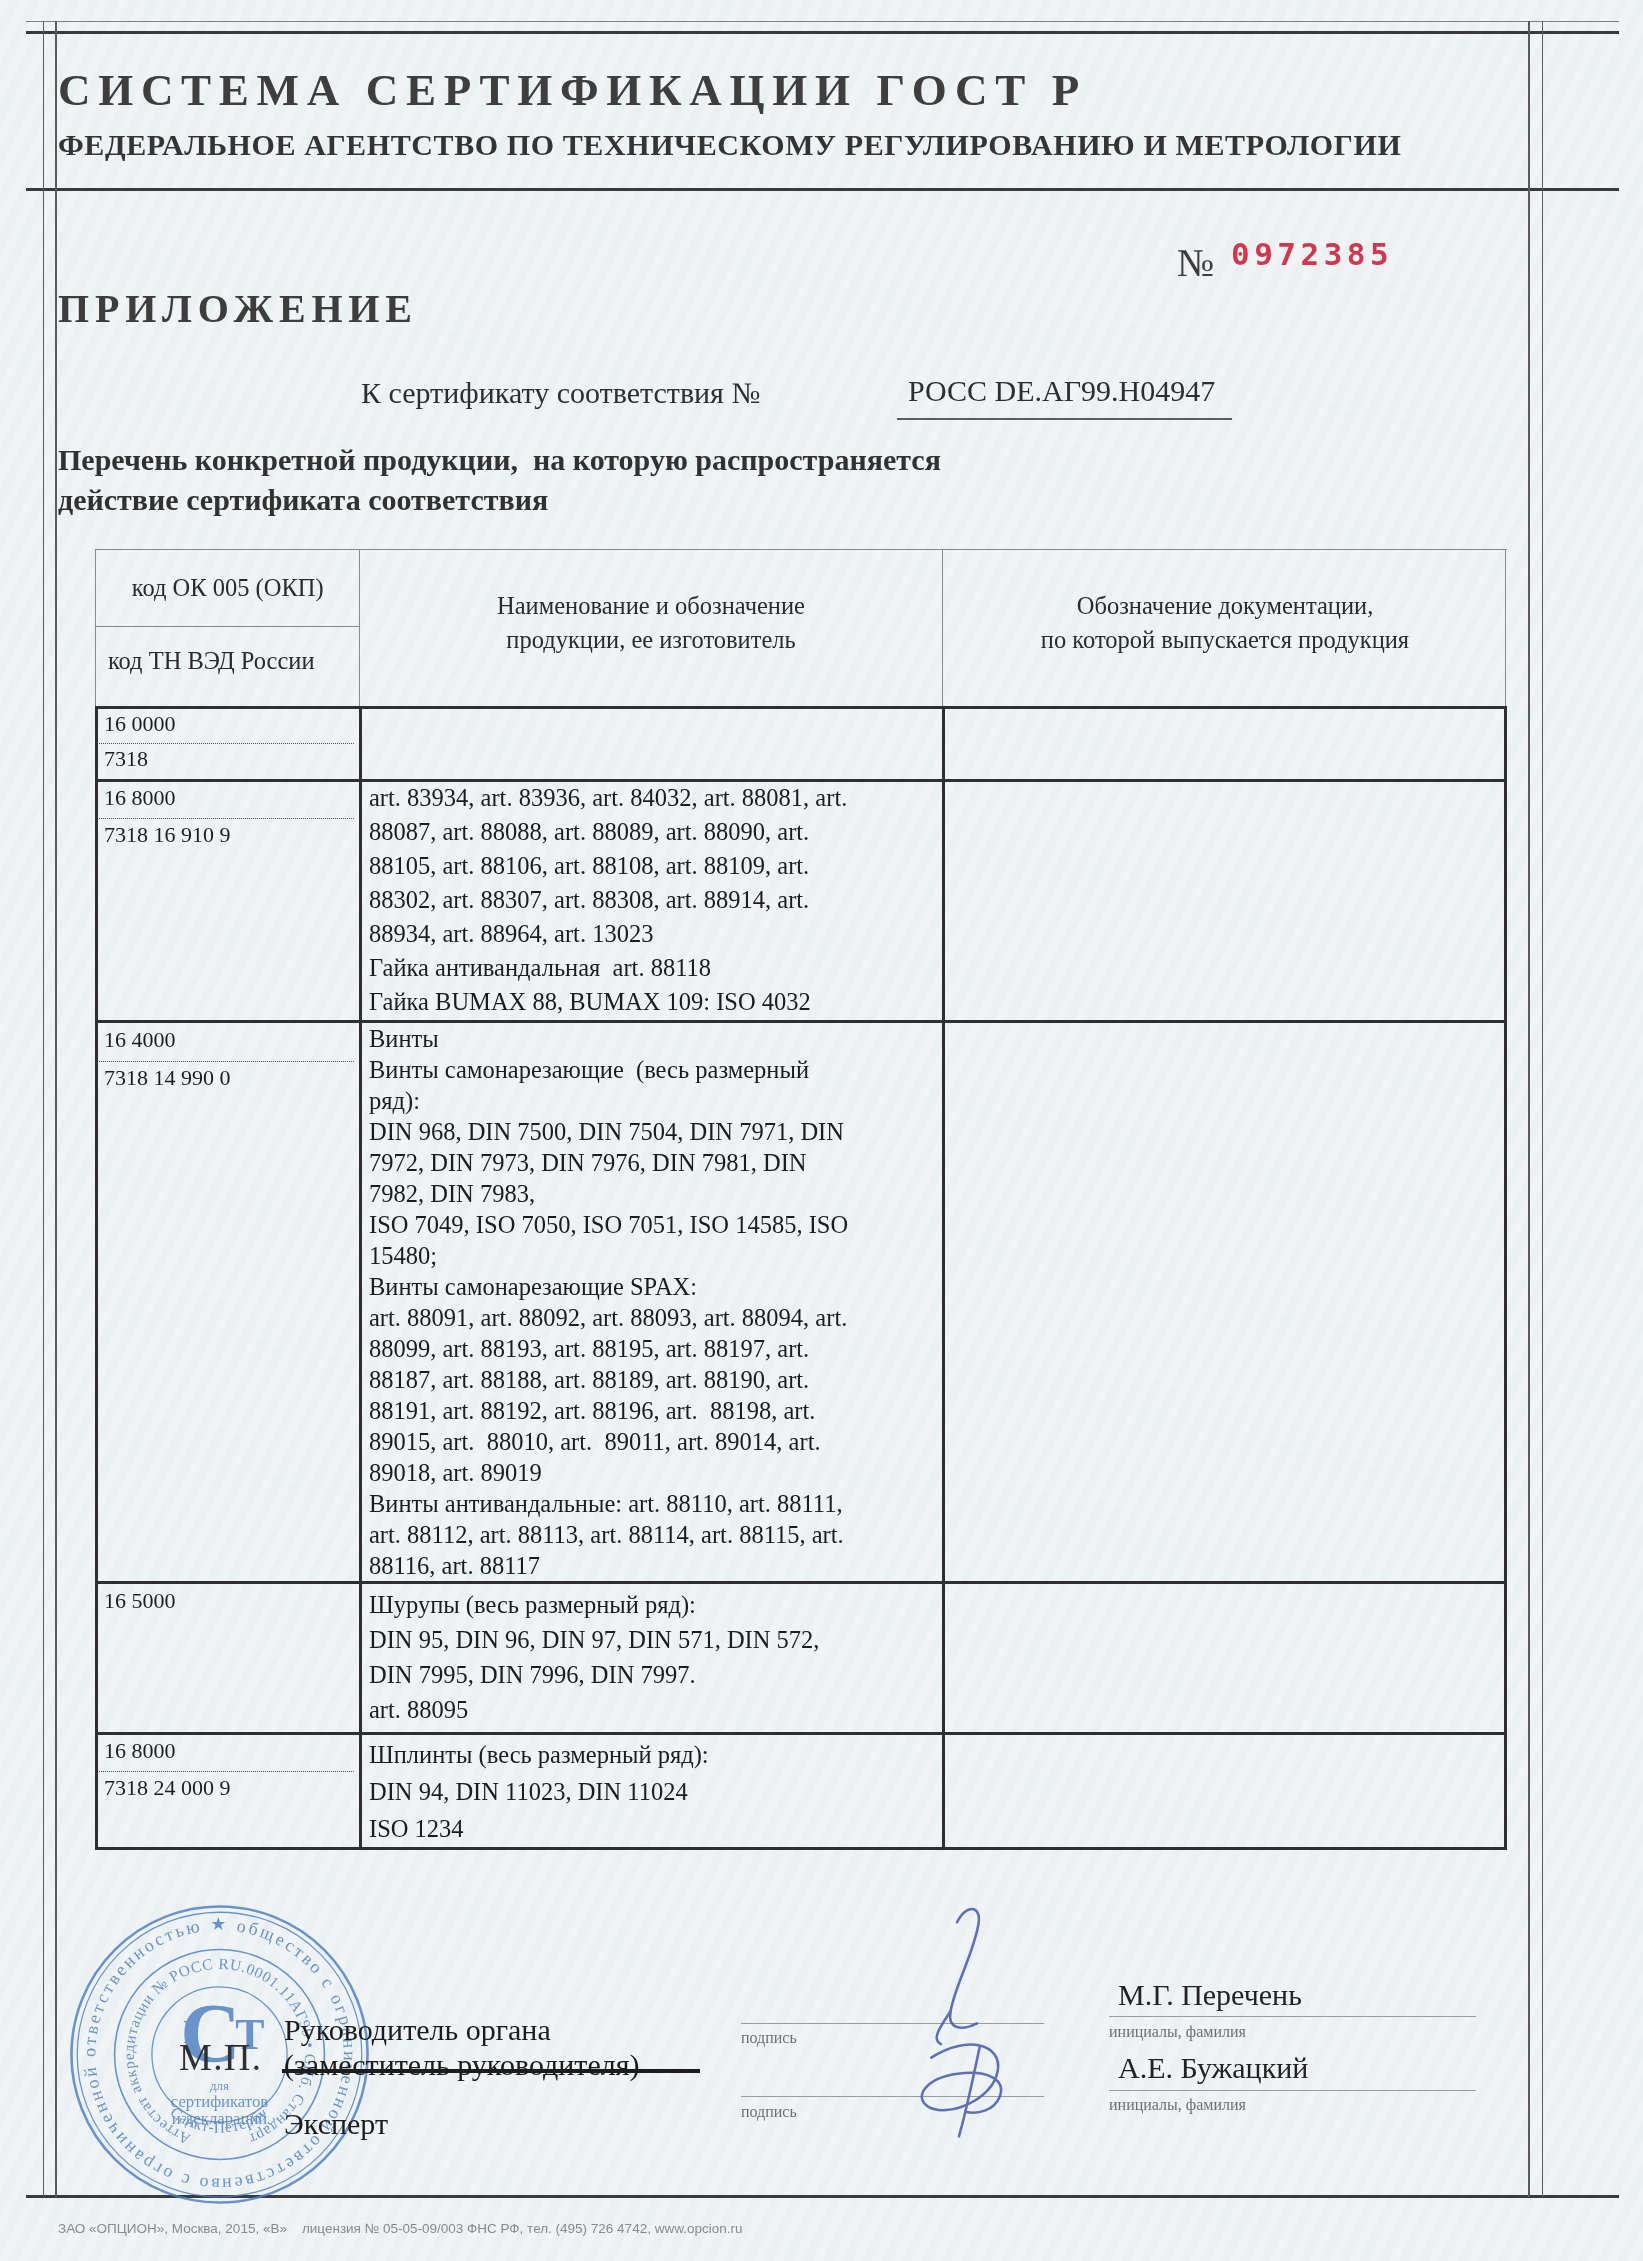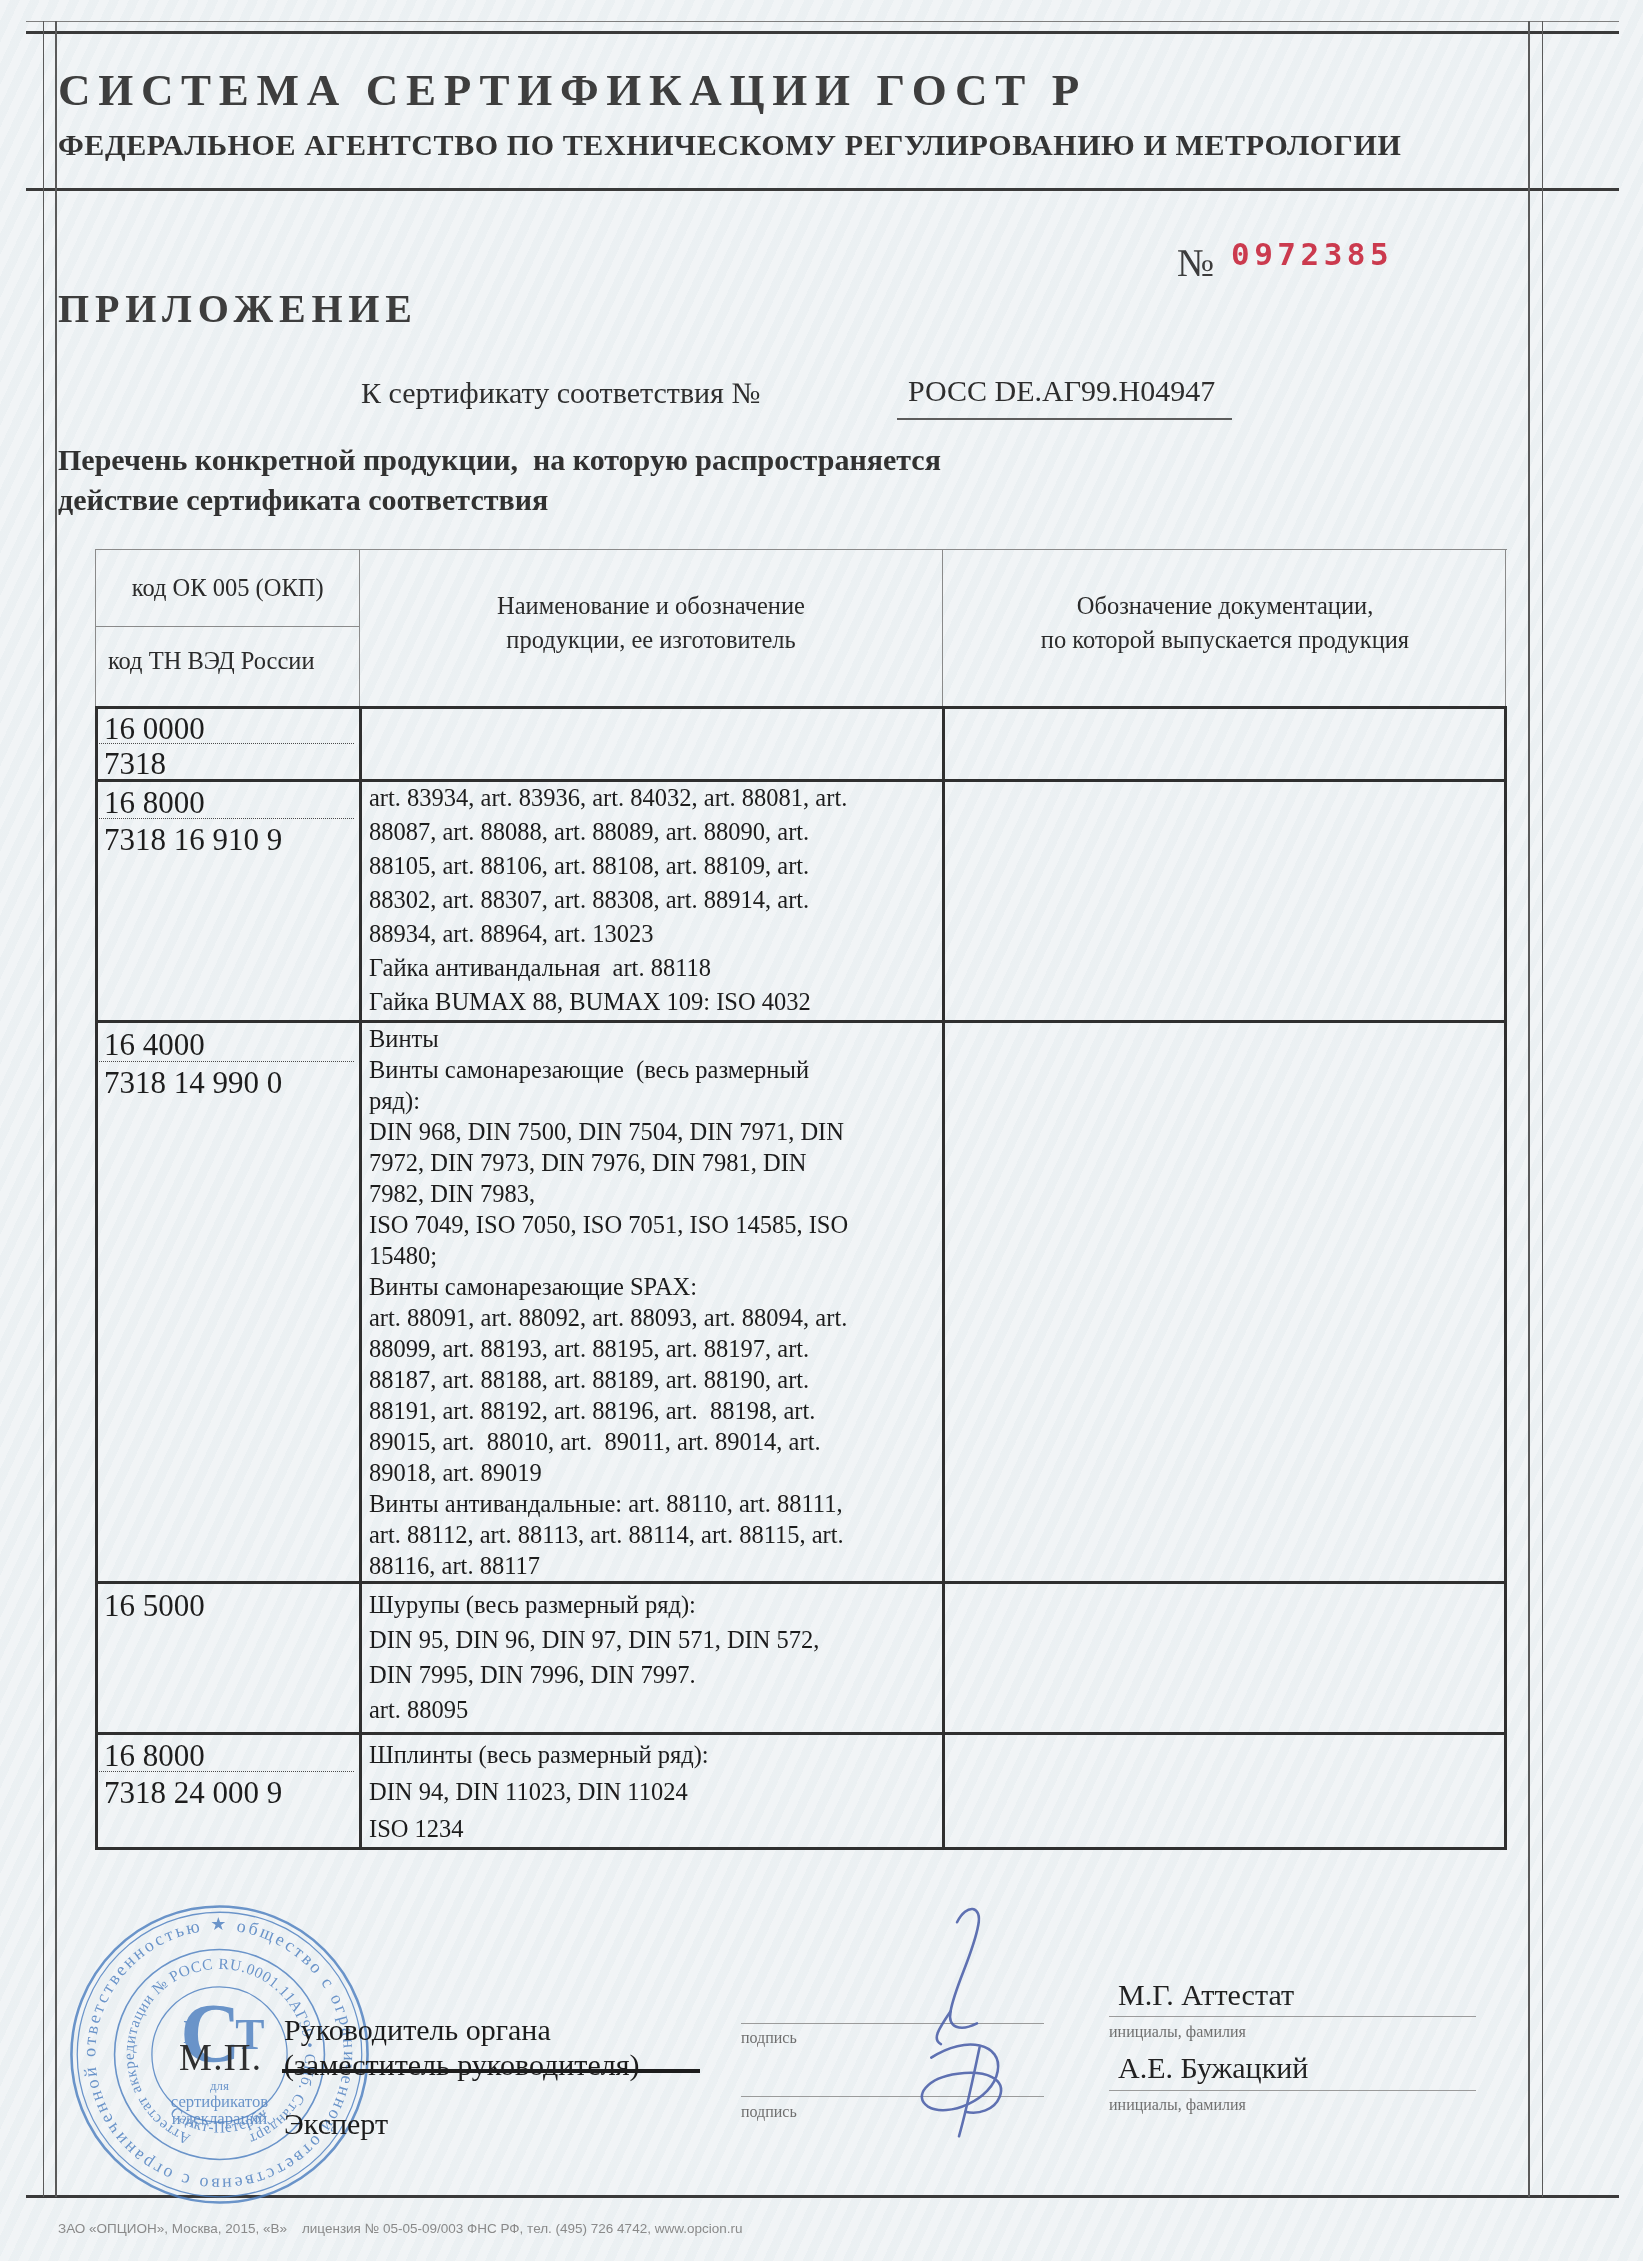--- a/index.html
+++ b/index.html
@@ -19,21 +19,21 @@
     background:
       repeating-linear-gradient(115deg, rgba(255,255,255,.18) 0 9px, rgba(210,224,230,.10) 9px 18px),
       #eef2f4;
   }
   .hl{position:absolute;background:#3a3a3a;}
   .vl{position:absolute;background:#5a5a5a;}
   .thin{background:#7e7e7e;}
   .dotted{position:absolute;border-top:1.9px dotted #4c4c4c;height:0;}
   .tbl-line{position:absolute;background:#2f2f2f;}
   .tbl-line-thin{position:absolute;background:#8a8a8a;}
-  .code{font-size:31px;color:#1d1d1d;}
+  .code{font-size:22px;color:#1d1d1d;}
   .cell-lines{font-size:24.5px;color:#1c1c1c;}
   .hdr-cell{font-size:24.5px;color:#2b2b2b;text-align:center;}
   .small-cap{font-size:16px;color:#6f6f6f;font-family:"Liberation Serif",serif;}
   .sig-line{position:absolute;height:1.3px;background:#9b9b9b;}
   .name{font-size:30px;color:#222;}
   .role{font-size:30px;font-weight:normal;color:#1b1b1b;margin-top:19px;}
 </style>
 </head>
 <body>
 
@@ -178,21 +178,21 @@
   <div class="abs role" style="left:284px;top:1994px;">Руководитель органа</div>
   <div class="abs role" style="left:284px;top:2029px;">(заместитель руководителя)</div>
   <div class="abs" style="left:282px;top:2069px;width:418px;height:3.9px;background:#1d1d1d;"></div>
   <div class="abs role" style="left:284px;top:2088px;">Эксперт</div>
 
   <div class="sig-line" style="left:741px;top:2023px;width:303px;"></div>
   <div class="abs small-cap ctr" style="left:741px;top:2029px;width:303px;">подпись</div>
   <div class="sig-line" style="left:741px;top:2096px;width:303px;"></div>
   <div class="abs small-cap ctr" style="left:741px;top:2103px;width:303px;">подпись</div>
 
-  <div class="abs name" style="left:1118px;top:1978px;">М.Г. Аттестат</div>
+  <div class="abs name" style="left:1118px;top:1978px;">М.Г. Перечень</div>
   <div class="sig-line" style="left:1109px;top:2016px;width:367px;"></div>
   <div class="abs small-cap ctr" style="left:1109px;top:2023px;width:367px;">инициалы, фамилия</div>
 
   <div class="abs name" style="left:1118px;top:2051px;">А.Е. Бужацкий</div>
   <div class="sig-line" style="left:1109px;top:2090px;width:367px;"></div>
   <div class="abs small-cap ctr" style="left:1109px;top:2096px;width:367px;">инициалы, фамилия</div>
 
   <svg class="abs" style="left:870px;top:1895px;" width="245" height="284" viewBox="0 0 380 440">
     <g stroke="#4f63ab" stroke-width="4" fill="none" stroke-linecap="round" opacity="0.9">
       <path d="M 135 42 C 150 12 174 16 168 46 C 160 92 132 140 125 180 C 120 206 140 212 166 199"></path>

